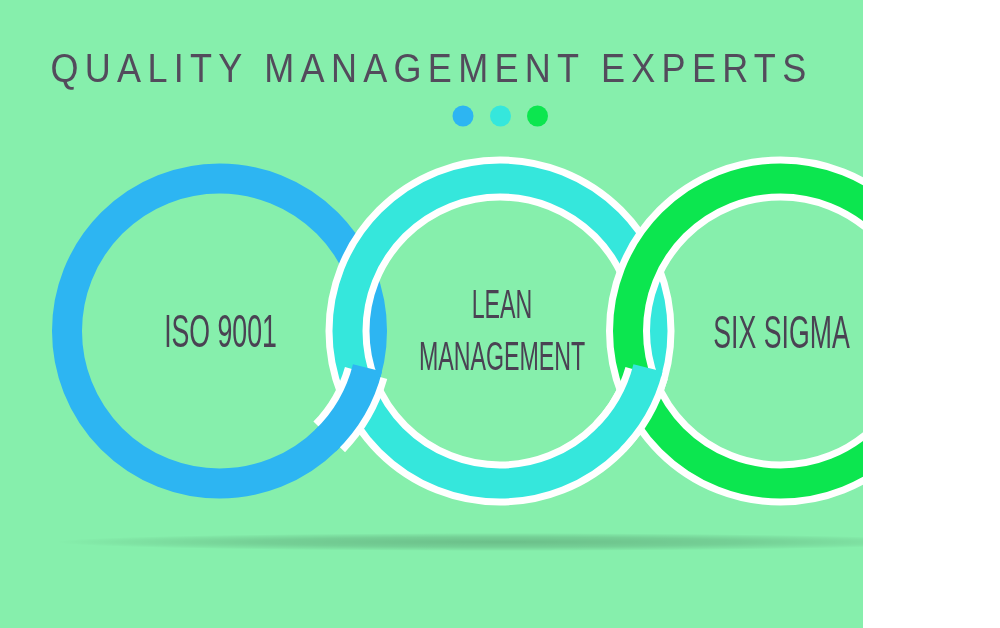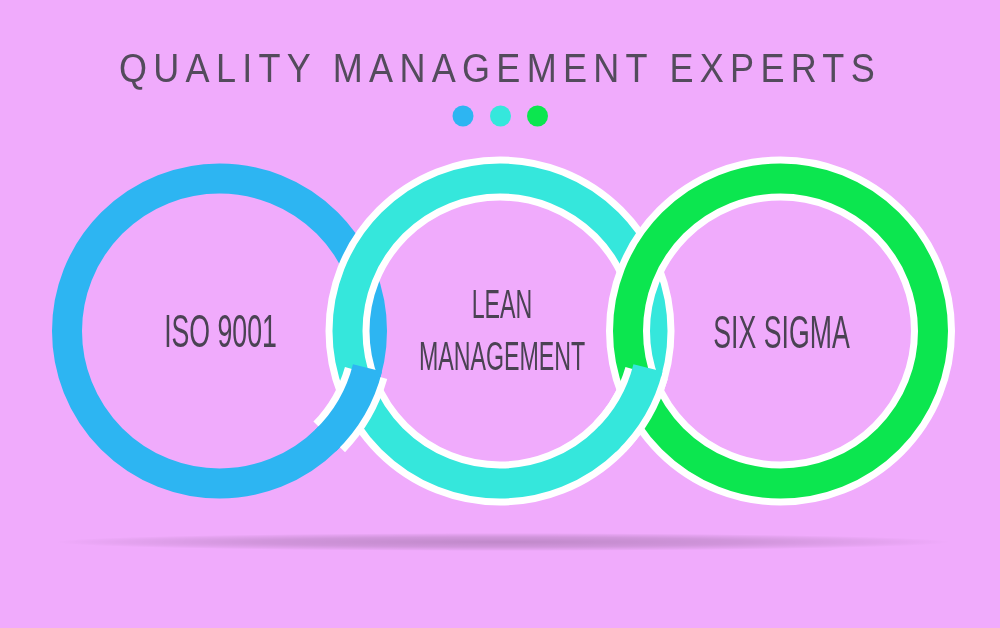--- a/index.html
+++ b/index.html
@@ -2,23 +2,23 @@
 <html><head>
 <meta charset="utf-8">
 <style>
   html, body {
     margin: 0;
     padding: 0;
     background: #ffffff;
   }
   .canvas {
     position: relative;
-    width: 1000px;
+    width: 863px;
     height: 628px;
-    background: #f0abfc;
+    background: #86efac;
     overflow: hidden;
     font-family: "Liberation Sans", sans-serif;
   }
   .title {
     position: absolute;
     top: 46px;
     left: 0;
     right: 0;
     text-align: center;
     font-size: 40px;

